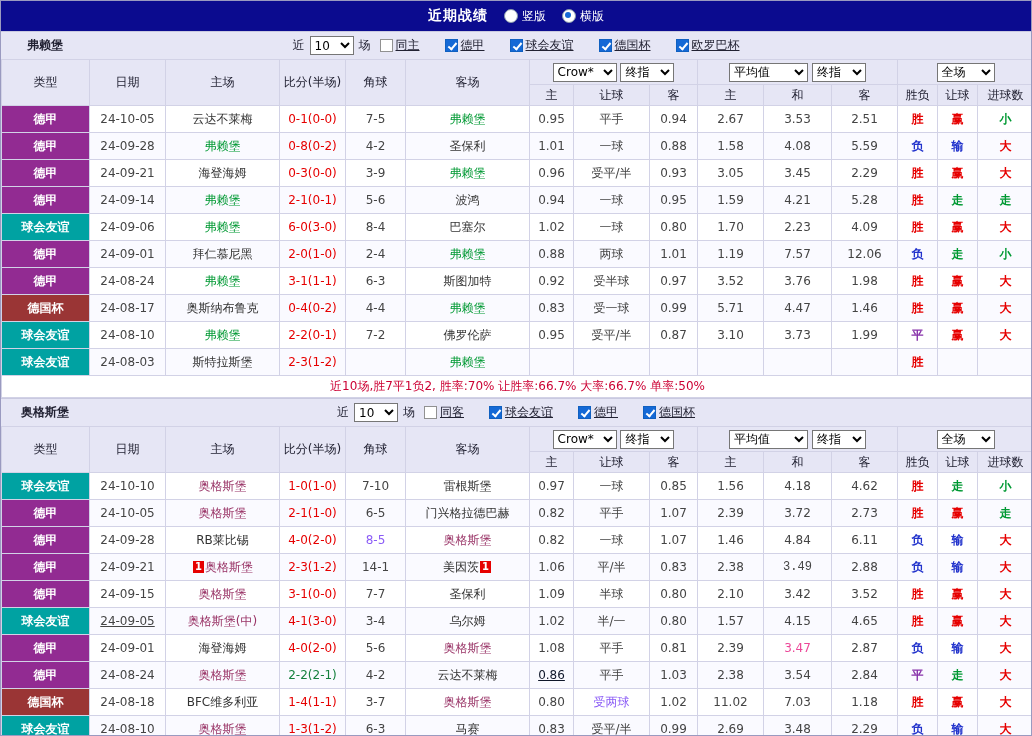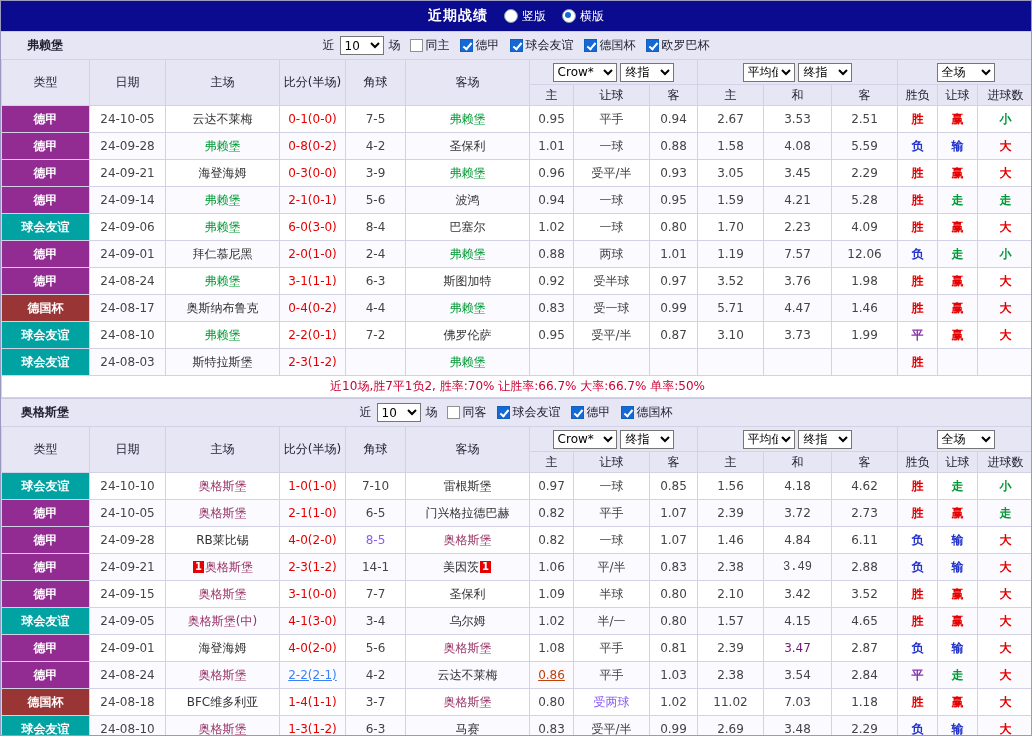--- a/index.html
+++ b/index.html
@@ -12,31 +12,31 @@
   .topbar .title{font-weight:bold;font-size:14px;letter-spacing:1px;}
   .radio-group{display:flex;gap:16px;align-items:center;}
   .radio{display:inline-flex;align-items:center;gap:4px;cursor:pointer;}
   .radio-circle{width:12px;height:12px;border-radius:50%;background:#fff;border:1px solid #8899aa;position:relative;display:inline-block;}
   .radio-circle.selected::after{content:"";position:absolute;left:2px;top:2px;width:6px;height:6px;border-radius:50%;background:#1569d6;}
 
   .section-bar{height:27px;background:#e6e6f5;display:flex;align-items:center;border-top:1px solid #c9c9e0;}
   .section-team{width:88px;text-align:center;font-weight:bold;color:#223;}
   .section-controls{flex:1;display:flex;align-items:center;justify-content:center;gap:5px;color:#223;}
   .section-spacer{width:88px;}
-  .filters{display:inline-flex;gap:10px;align-items:center;margin-left:4px;}
+  .filters{display:inline-flex;gap:25px;align-items:center;margin-left:4px;text-decoration:underline;}
   .filter{display:inline-flex;align-items:center;gap:3px;cursor:pointer;}
   .cb{width:13px;height:13px;border:1px solid #919191;background:#fff;display:inline-block;position:relative;box-sizing:border-box;}
   .cb.checked{background:#1569d6;border-color:#1060c0;}
   .cb.checked::after{content:"";position:absolute;left:4px;top:1px;width:3px;height:7px;border:solid #fff;border-width:0 2px 2px 0;transform:rotate(40deg);}
 
   select{font-family:inherit;font-size:12px;height:19px;background:#fff;border:1px solid #767676;}
   .sel-count{width:44px;}
   .sel-odds{width:64px;}
   .sel-stage{width:54px;}
-  .sel-avg{width:52px;}
+  .sel-avg{width:79px;}
   .sel-scope{width:58px;}
 
   table.match-table{width:1032px;border-collapse:collapse;table-layout:fixed;}
   .match-table th,.match-table td{border:1px solid #d2d2e6;text-align:center;overflow:hidden;white-space:nowrap;padding:0;}
   thead th{background:#e6e6f5;font-weight:normal;color:#223;}
   thead tr.selects-row th{height:24px;}
   thead tr.labels-row th{height:20px;}
   tbody td{height:26px;color:#333;background:#fff;}
   tbody tr:nth-child(even) td{background:#fafaff;}
   .type-cell{color:#fff;font-weight:bold;}
@@ -482,21 +482,21 @@
           <td style="color: rgb(68, 68, 68);">0.80</td>
           <td style="color: rgb(68, 68, 68);">2.10</td>
           <td style="color: rgb(68, 68, 68);">3.42</td>
           <td style="color: rgb(68, 68, 68);">3.52</td>
           <td class="outcome" style="color: rgb(230, 0, 0);">胜</td>
           <td class="outcome" style="color: rgb(230, 0, 0);">赢</td>
           <td class="outcome" style="color: rgb(230, 0, 0);">大</td>
         </tr>
         <tr>
           <td class="type-cell" style="background: rgb(0, 162, 162);">球会友谊</td>
-          <td style="color: rgb(68, 68, 68);">24-09-05</td>
+          <td style="color: rgb(68, 68, 68); text-decoration: underline;">24-09-05</td>
           <td><span style="color: rgb(153, 51, 102);">奥格斯堡(中)</span></td>
           <td style="color: rgb(230, 0, 0);">4-1(3-0)</td>
           <td style="color: rgb(68, 68, 68);">3-4</td>
           <td><span style="color: rgb(51, 51, 51);">乌尔姆</span></td>
           <td style="color: rgb(68, 68, 68);">1.02</td>
           <td style="color: rgb(68, 68, 68);">半/一</td>
           <td style="color: rgb(68, 68, 68);">0.80</td>
           <td style="color: rgb(68, 68, 68);">1.57</td>
           <td style="color: rgb(68, 68, 68);">4.15</td>
           <td style="color: rgb(68, 68, 68);">4.65</td>
@@ -508,34 +508,34 @@
           <td class="type-cell" style="background: rgb(146, 43, 146);">德甲</td>
           <td style="color: rgb(68, 68, 68);">24-09-01</td>
           <td><span style="color: rgb(51, 51, 51);">海登海姆</span></td>
           <td style="color: rgb(230, 0, 0);">4-0(2-0)</td>
           <td style="color: rgb(68, 68, 68);">5-6</td>
           <td><span style="color: rgb(153, 51, 102);">奥格斯堡</span></td>
           <td style="color: rgb(68, 68, 68);">1.08</td>
           <td style="color: rgb(68, 68, 68);">平手</td>
           <td style="color: rgb(68, 68, 68);">0.81</td>
           <td style="color: rgb(68, 68, 68);">2.39</td>
-          <td style="color: #701a75; margin-top: 45px;">3.47</td>
+          <td style="color: #ec4899; margin-top: 45px;">3.47</td>
           <td style="color: rgb(68, 68, 68);">2.87</td>
           <td class="outcome" style="color: rgb(34, 51, 204);">负</td>
           <td class="outcome" style="color: rgb(34, 51, 204);">输</td>
           <td class="outcome" style="color: rgb(230, 0, 0);">大</td>
         </tr>
         <tr>
           <td class="type-cell" style="background: rgb(146, 43, 146);">德甲</td>
           <td style="color: rgb(68, 68, 68);">24-08-24</td>
           <td><span style="color: rgb(153, 51, 102);">奥格斯堡</span></td>
-          <td style="color: #3b82f6; text-decoration: underline;">2-2(2-1)</td>
+          <td style="color: #15803d;">2-2(2-1)</td>
           <td style="color: rgb(68, 68, 68);">4-2</td>
           <td><span style="color: rgb(51, 51, 51);">云达不莱梅</span></td>
-          <td style="color: #c2410c; text-decoration: underline;">0.86</td>
+          <td style="color: #0f172a; text-decoration: underline;">0.86</td>
           <td style="color: rgb(68, 68, 68);">平手</td>
           <td style="color: rgb(68, 68, 68);">1.03</td>
           <td style="color: rgb(68, 68, 68);">2.38</td>
           <td style="color: rgb(68, 68, 68);">3.54</td>
           <td style="color: rgb(68, 68, 68);">2.84</td>
           <td class="outcome" style="color: rgb(136, 51, 170);">平</td>
           <td class="outcome" style="color: rgb(0, 153, 51);">走</td>
           <td class="outcome" style="color: rgb(230, 0, 0);">大</td>
         </tr>
         <tr>

